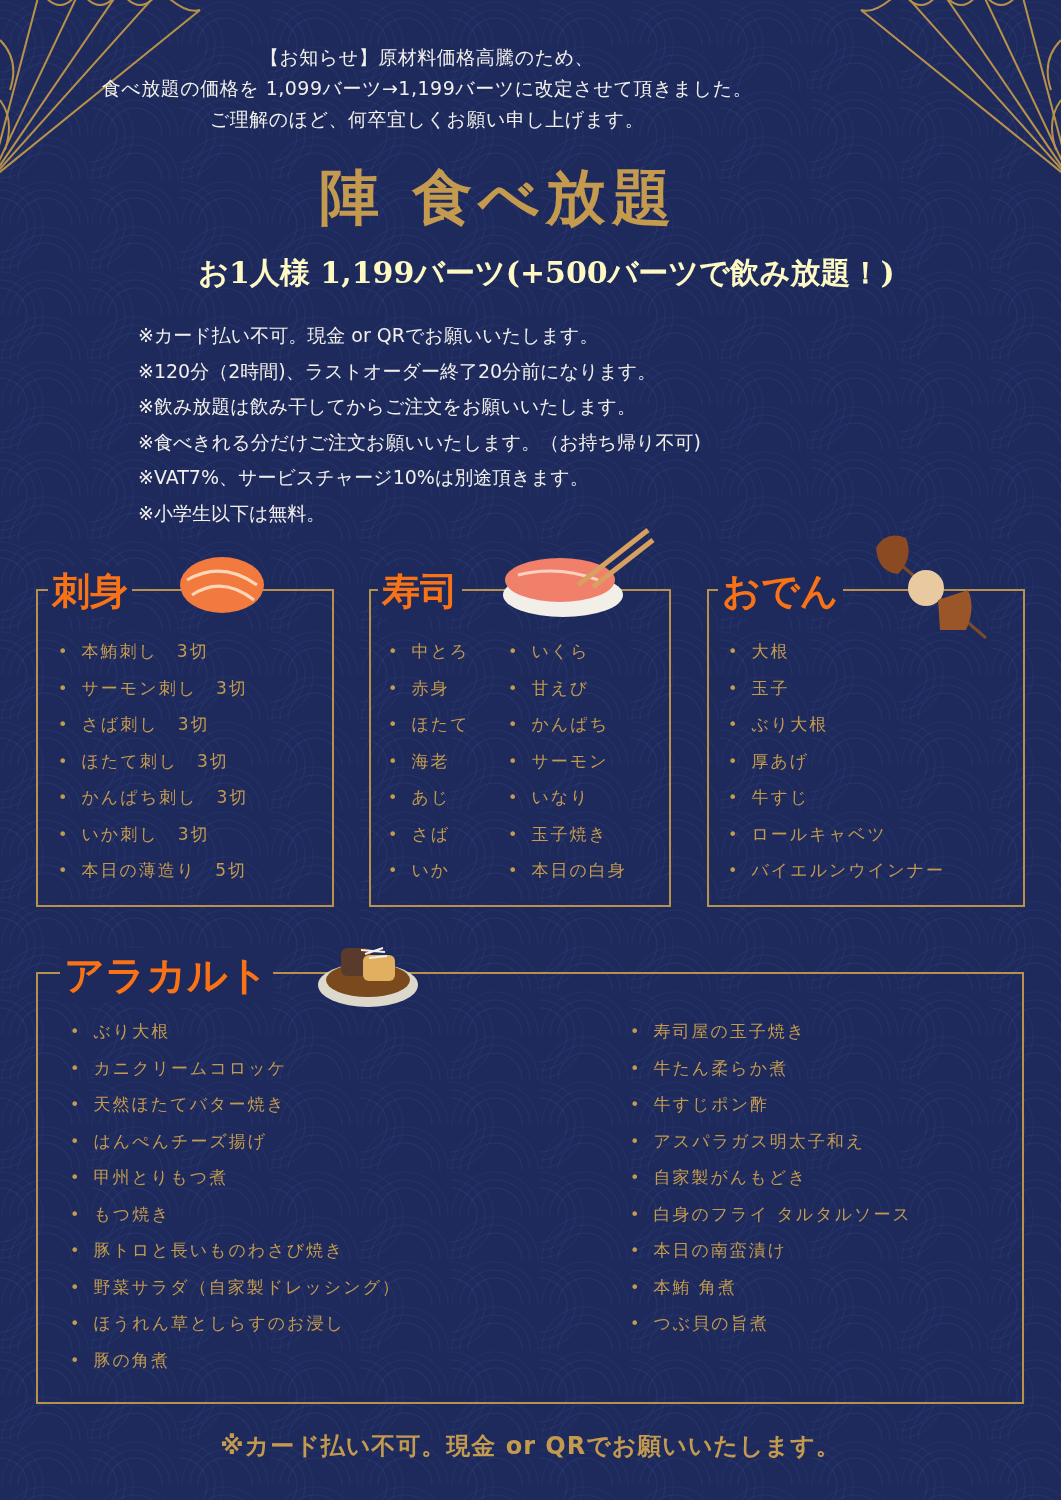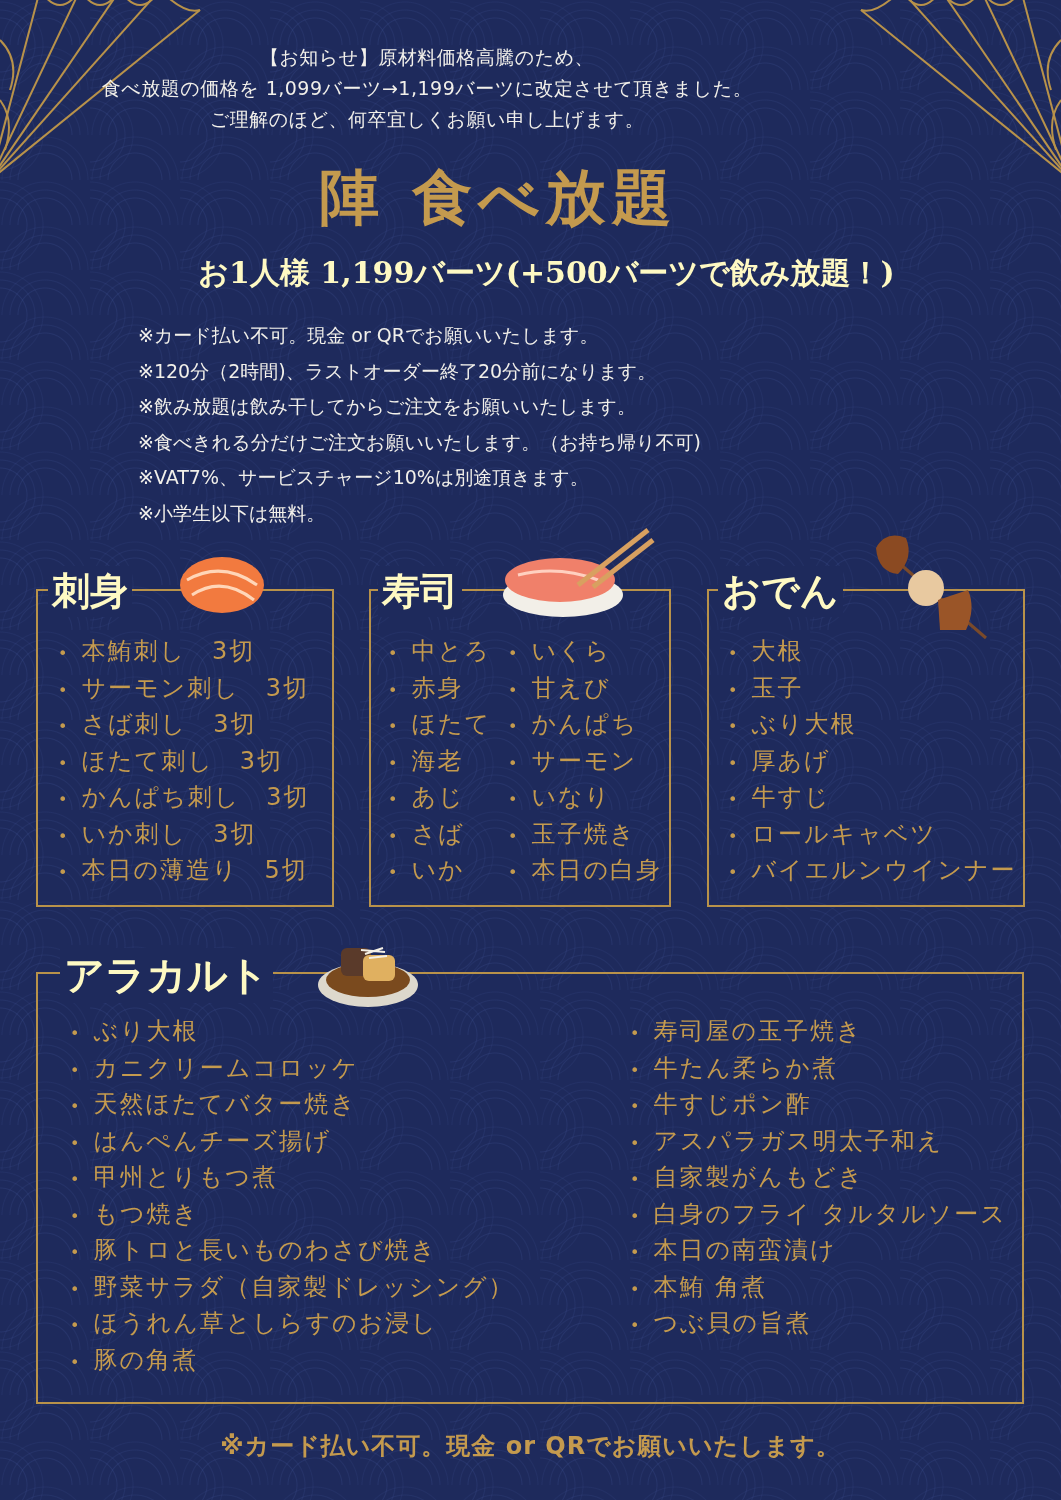--- a/index.html
+++ b/index.html
@@ -38,23 +38,23 @@
   .rules {
     position: absolute; top: 318px; left: 138px; font-size: 19px; line-height: 35.5px;
     color: #f2f0ea; list-style: none;
   }
 
   .box {
     position: absolute; border: 2px solid #b8924a;
   }
   .box-title {
     position: absolute; font-family: "DejaVu Serif", serif; font-weight: bold;
-    color: #fef9c3; background: #1e2a5c; padding: 0 4px;
-  }
-  .items { list-style: none; position: absolute; font-size: 24px; color: #c49a4e; }
+    color: #f97316; background: #1e2a5c; padding: 0 4px;
+  }
+  .items { list-style: none; position: absolute; font-size: 17px; color: #c49a4e; }
   .items li { height: 36.5px; line-height: 36.5px; white-space: nowrap; letter-spacing: 2px; }
   .items li::before { content: "•"; margin-right: 12px; font-size: 16px; }
 
   .food { position: absolute; }
 
   .footer {
     position: absolute; top: 1430px; left: 0; width: 1061px; text-align: center;
     font-size: 24px; font-weight: bold; color: #c49a4e; letter-spacing: 1px;
   }
 </style>

